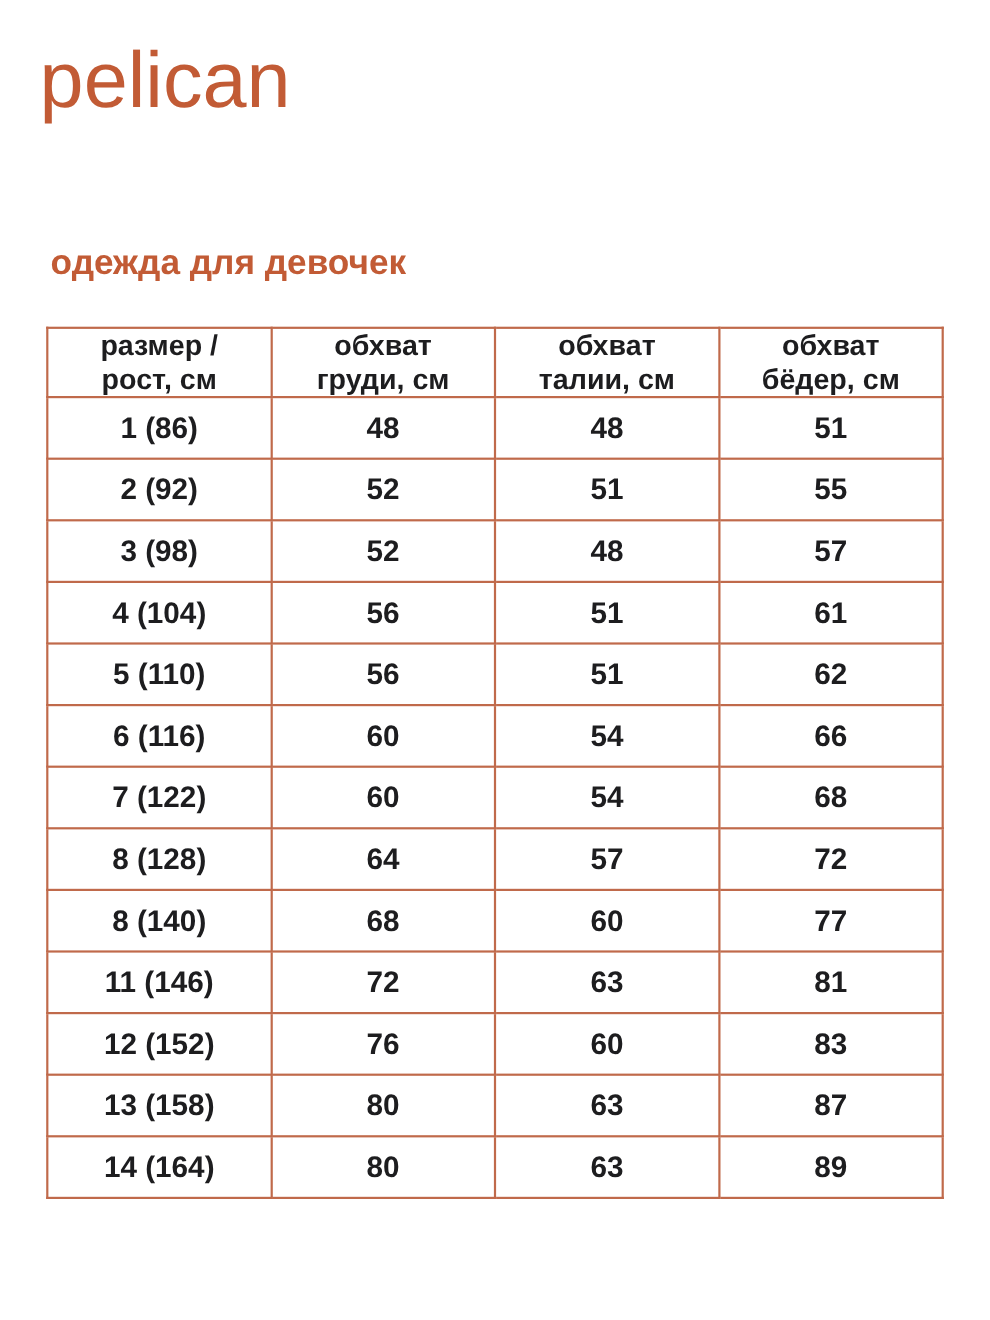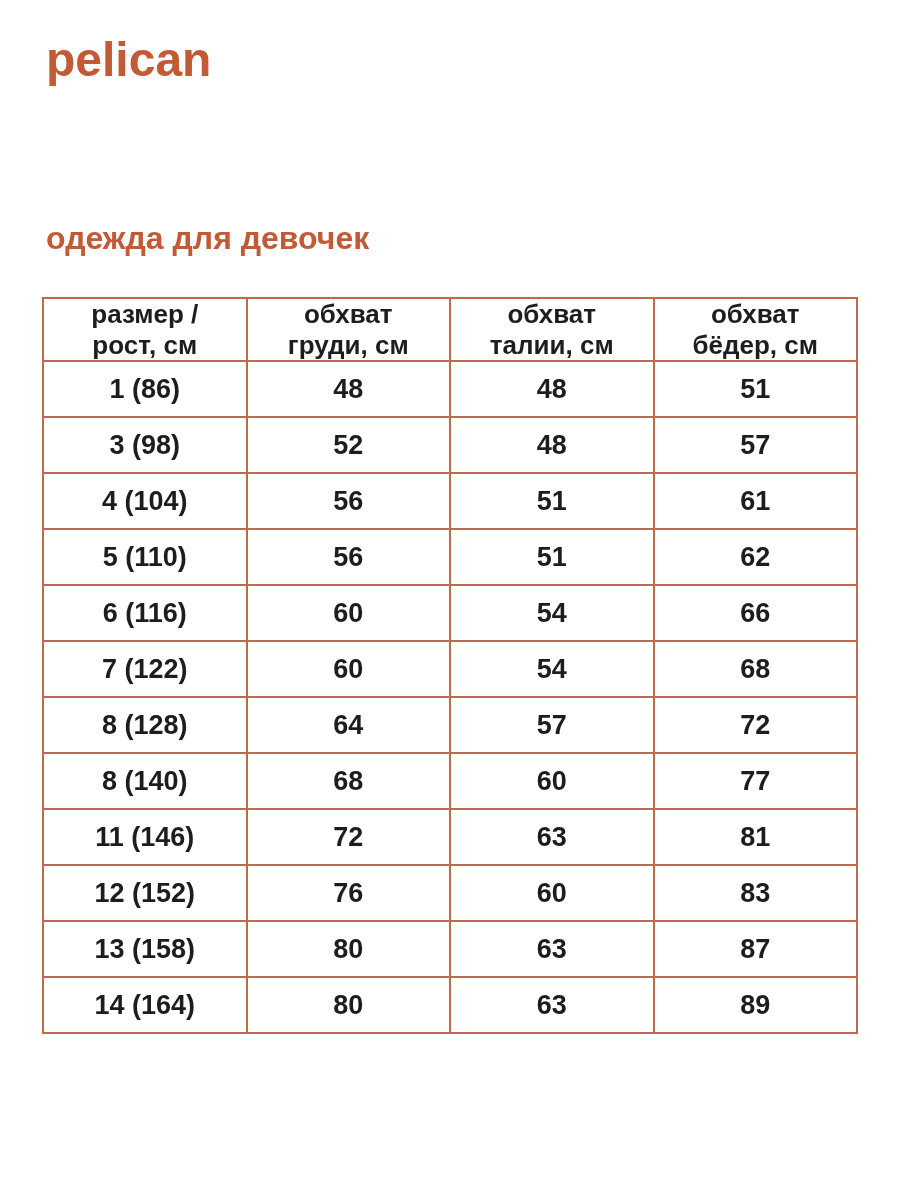--- a/index.html
+++ b/index.html
@@ -10,23 +10,23 @@
   *{margin:0;padding:0;box-sizing:border-box;}
   html,body{background:#ffffff;}
   body{
     width:900px;height:1200px;
     font-family:"Liberation Sans", sans-serif;
     position:relative;
     overflow:hidden;
   }
   .logo{
     position:absolute;
-    left:46px;top:32px;
-    font-size:48px;
-    font-weight:700;
+    left:36px;top:32px;
+    font-size:72px;
+    font-weight:400;
     letter-spacing:0px;
     color:var(--accent);
   }
   .page-title{
     position:absolute;
     left:46px;top:220px;
     font-size:32px;
     font-weight:800;
     color:var(--accent);
   }
@@ -76,20 +76,26 @@
         <th>обхват
 бёдер, см</th>
       </tr>
   </thead>
   <tbody>
       <tr>
         <td>1 (86)</td>
         <td>48</td>
         <td>48</td>
         <td>51</td>
+      </tr>
+      <tr>
+        <td>2 (92)</td>
+        <td>52</td>
+        <td>51</td>
+        <td>55</td>
       </tr>
       <tr>
         <td>3 (98)</td>
         <td>52</td>
         <td>48</td>
         <td>57</td>
       </tr>
       <tr>
         <td>4 (104)</td>
         <td>56</td>

